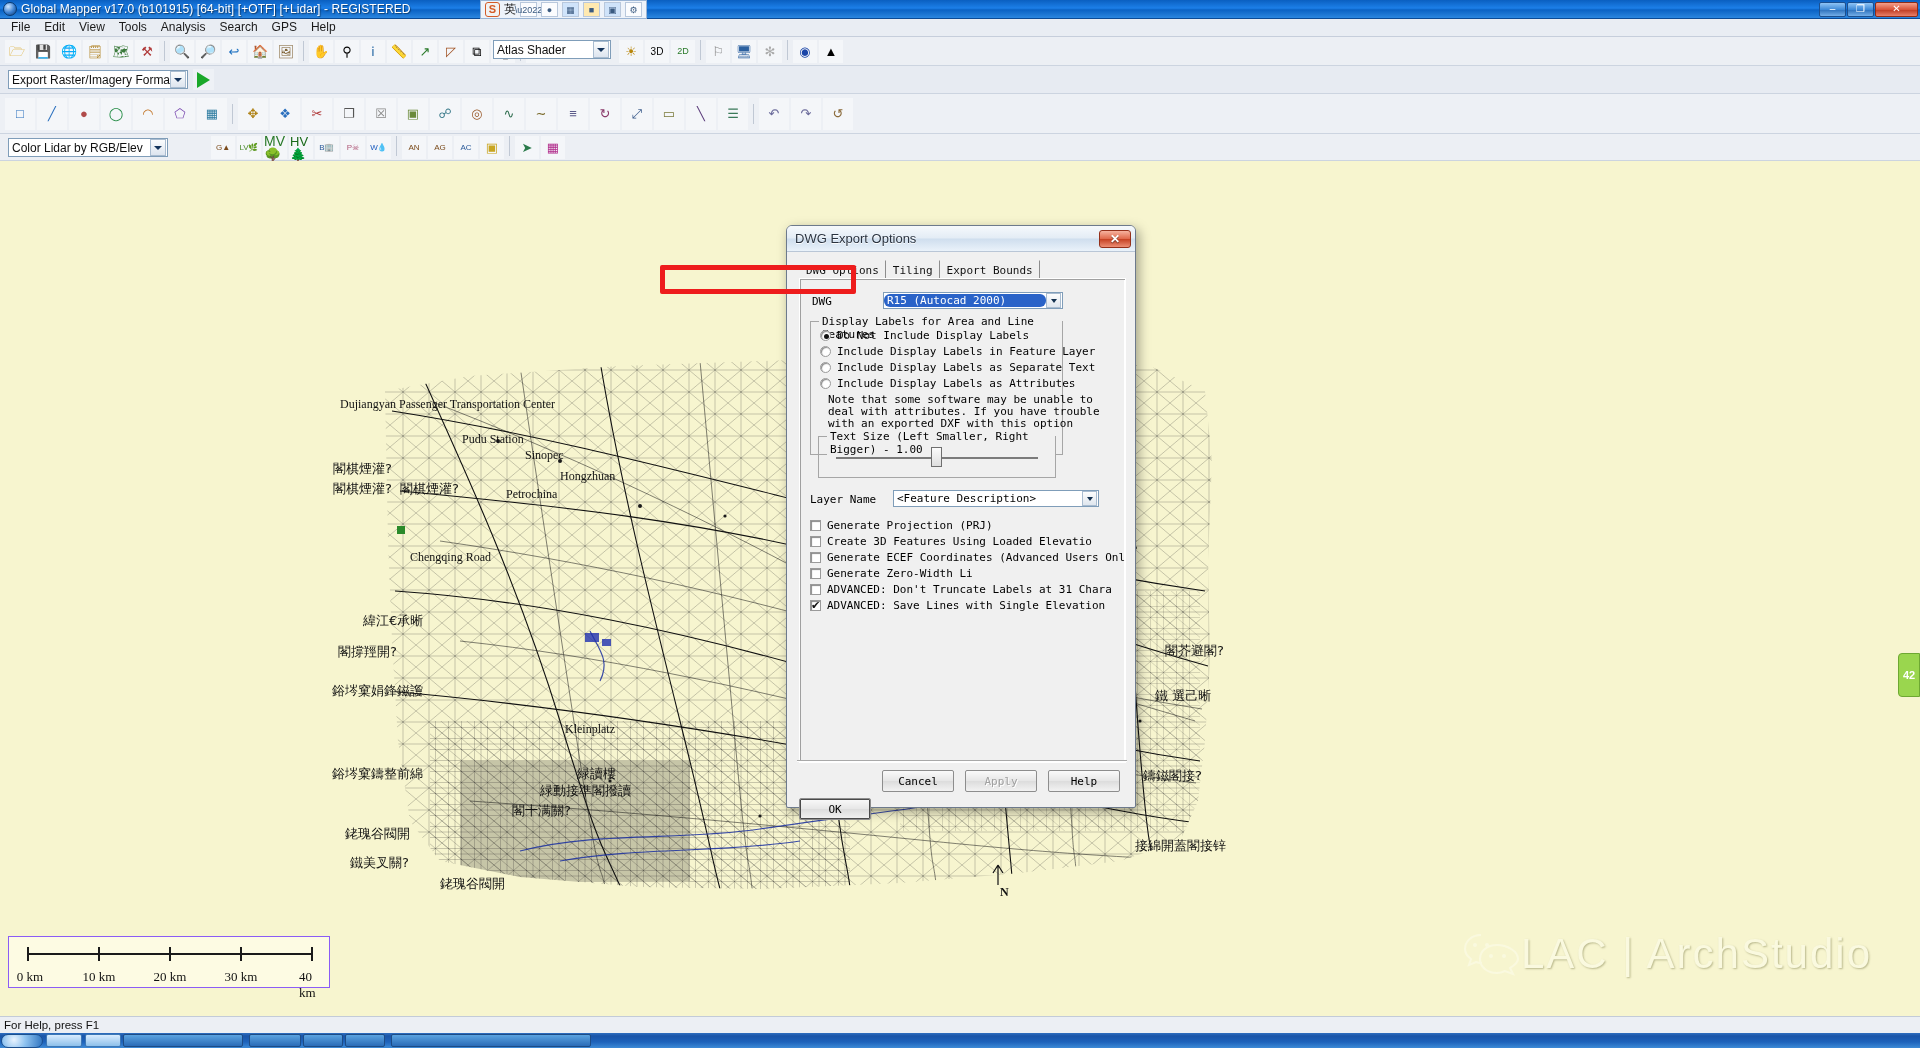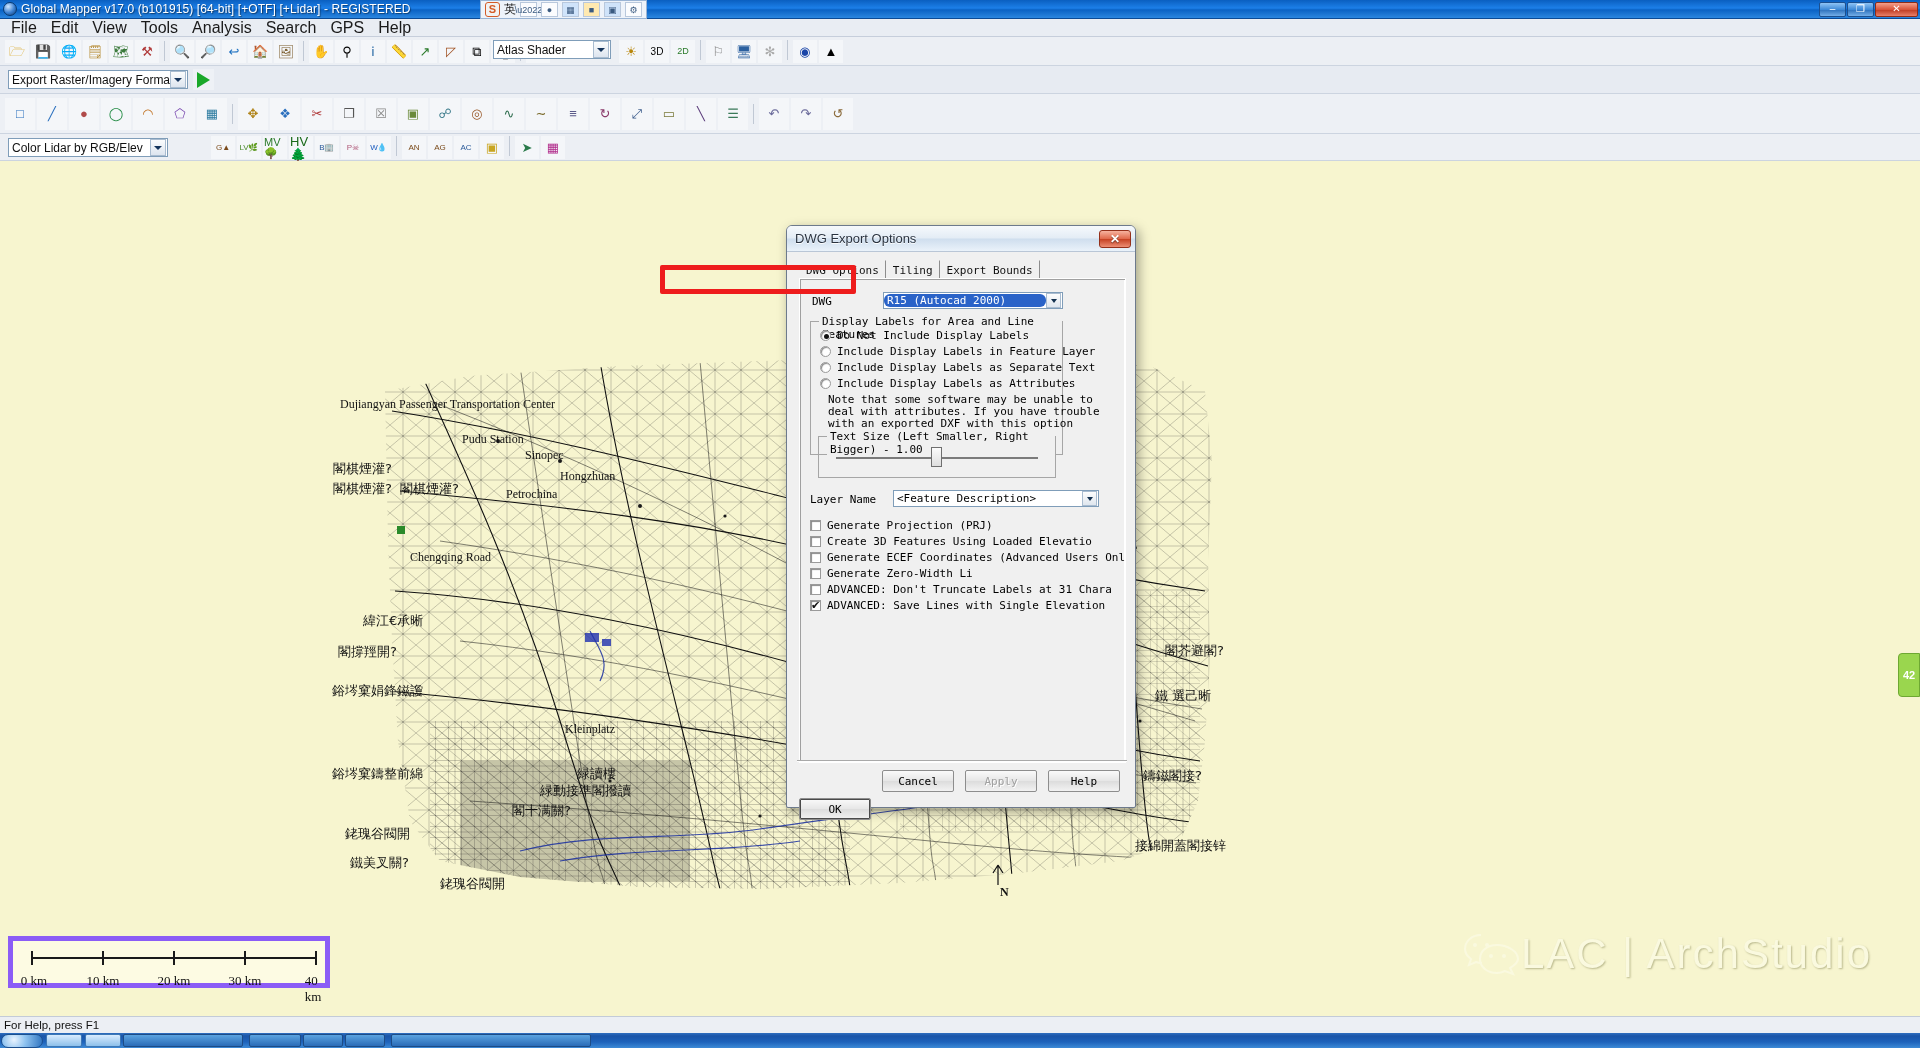--- a/index.html
+++ b/index.html
@@ -67,21 +67,21 @@
   .ime-ico.warm { background:#ffe9b0; }
   .ime-ico.blue { background:#cfe3fa; }
 
   
   .menubar {
     position:absolute; left:0; top:19px; width:1920px; height:18px;
     background:#e9edf3; border-bottom:1px solid #c6cedb;
     display:flex; align-items:center; padding-left:4px;
   }
   .menu-item {
-    padding:1px 7px; font-size:16px; color:#1a1a1a; line-height:15px;
+    padding:1px 7px; font-size:12px; color:#1a1a1a; line-height:15px;
   }
 
   
   .toolbar {
     position:absolute; left:0; width:1920px;
     background:#eceff4;
     display:flex; align-items:center;
     border-bottom:1px solid #ccd4e0;
     padding-left:4px;
   }
@@ -143,21 +143,21 @@
   .maplabel {
     position:absolute; font-family:"Liberation Serif", serif; font-size:12px;
     color:#111; white-space:nowrap;
   }
   .maplabel.cjk { font-family:"DejaVu Sans", sans-serif; font-size:13px; }
 
   
   .scalebar {
     position:absolute; left:8px; bottom:28px;
     width:322px; height:52px; background:#fdfbe3;
-    border:5px solid #8b5cf6;
+    border:1px solid #8b5cf6;
   }
   .scale-line { position:absolute; left:18px; top:16px; width:286px; height:2px; background:#1a1a1a; }
   .scale-tick { position:absolute; top:10px; width:2px; height:14px; background:#1a1a1a; }
   .scale-txt {
     position:absolute; top:32px; font-family:"Liberation Serif", serif;
     font-size:13px; color:#111; transform:translateX(-50%);
   }
 
   
   .watermark {
@@ -586,21 +586,21 @@
       <span class="arrow"></span>
     </div>
     <div style="position:absolute;left:210px;top:2px;display:flex;">
       <div class="tbtn">
           <span class="glyph" style="font-size:8px;color:#7a4a1a">G▲</span>
         </div>
       <div class="tbtn">
           <span class="glyph" style="font-size:8px;color:#4a8a2a">LV🌿</span>
         </div>
       <div class="tbtn">
-          <span class="glyph" style="font-size:11px;color:#2a7a2a">MV🌳</span>
+          <span class="glyph" style="font-size:14px;color:#2a7a2a">MV🌳</span>
         </div>
       <div class="tbtn">
           <span class="glyph" style="font-size:13px;color:#1a6a1a">HV🌲</span>
         </div>
       <div class="tbtn">
           <span class="glyph" style="font-size:8px;color:#2a5a9a">B🏢</span>
         </div>
       <div class="tbtn">
           <span class="glyph" style="font-size:8px;color:#b05a7a">P☠</span>
         </div>

